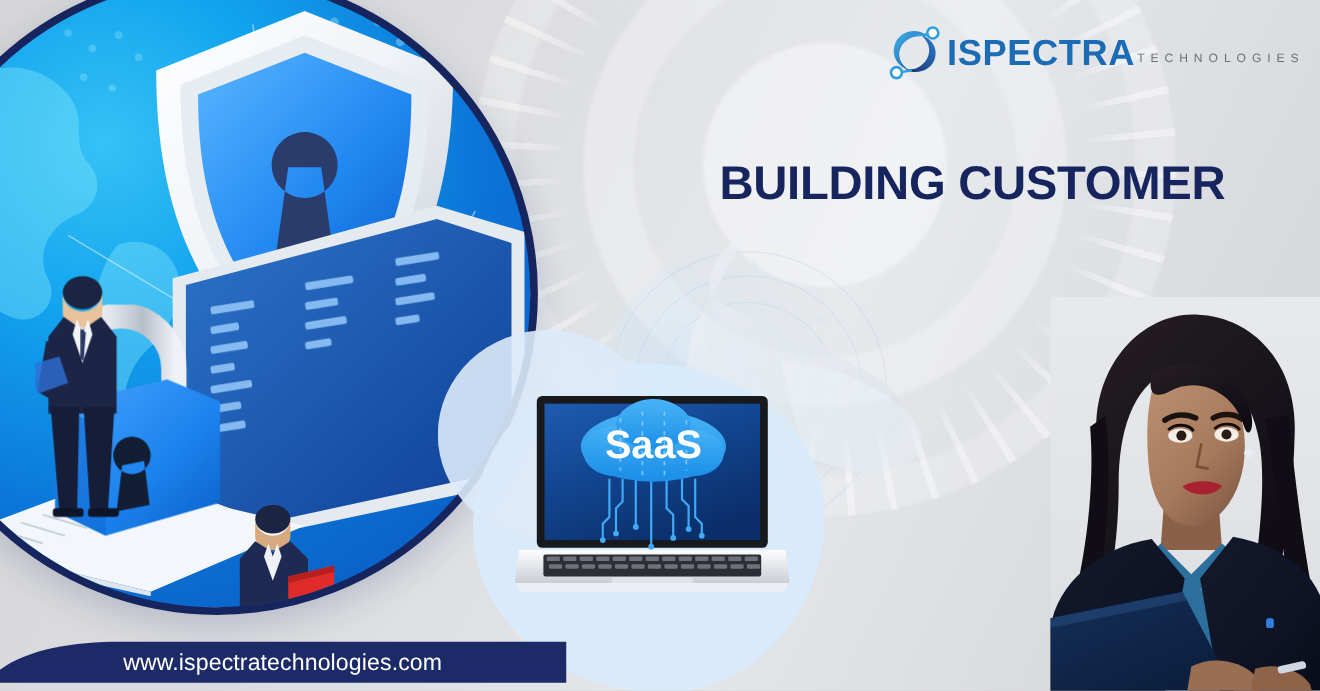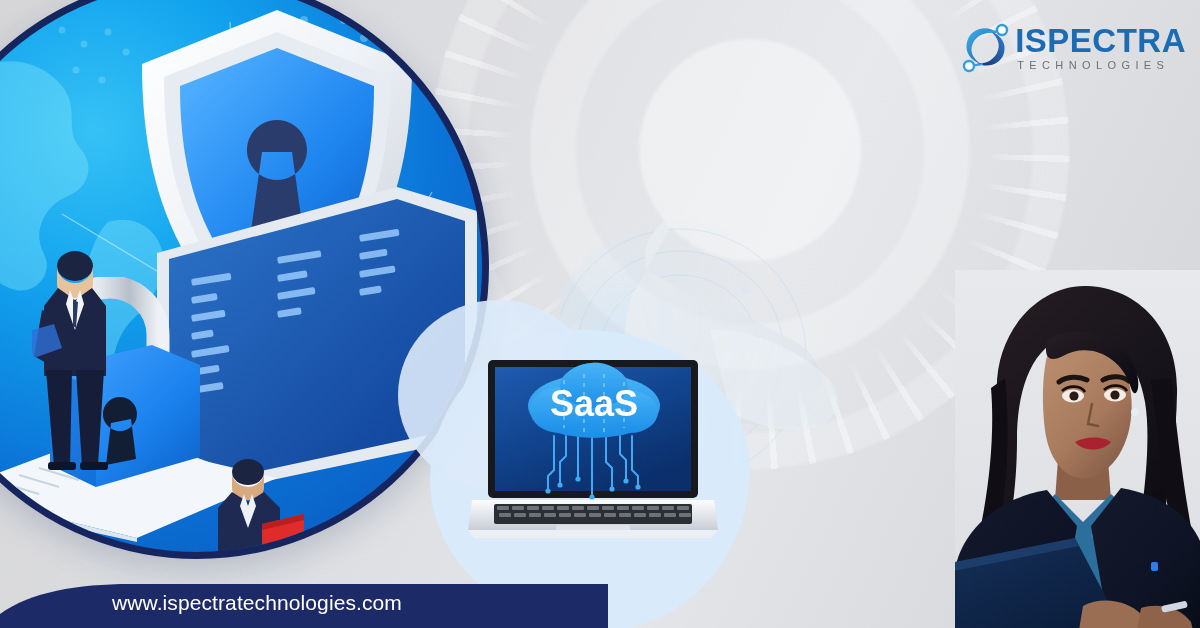--- a/index.html
+++ b/index.html
@@ -83,27 +83,27 @@
     line-height:1.16;
     letter-spacing:-0.3px;
     text-transform:uppercase;
     z-index:8;
   }
   .headline .ln{display:block;white-space:nowrap;}
 
   
   .logo{position:absolute;right:14px;top:14px;height:66px;display:flex;align-items:center;z-index:9;}
   .logo-mark{width:56px;height:56px;flex:0 0 auto;margin-right:2px;}
-  .logo-text{display:flex;flex-direction:column;line-height:1;}
+  .logo-text{display:flex;flex-direction:row;line-height:1;}
   .logo-name{font-size:33px;font-weight:bold;color:#1c6bb5;letter-spacing:.5px;}
-  .logo-sub{font-size:11px;color:#6d7076;letter-spacing:5.4px;margin-top:3px;margin-left:2px;}
+  .logo-sub{font-size:11px;color:#6d7076;letter-spacing:5.4px;margin-top:17px;margin-left:2px;}
 
   
   .urlbar{
-    position:absolute;left:0;bottom:0;width:608px;height:48px;z-index:7;
+    position:absolute;left:0;bottom:0;width:515px;height:48px;z-index:7;
   }
   .urlbar svg{position:absolute;inset:0;}
   .urltext{
     position:absolute;left:112px;top:11px;color:#ffffff;
     font-size:21px;letter-spacing:.1px;white-space:nowrap;
   }
 </style>
 </head>
 <body>
 
@@ -459,20 +459,21 @@
 
     <path d="M-40 300 L 120 268 L 168 360 L -40 360 Z" fill="url(#lapg)"></path>
     <path d="M-40 300 L 120 268 L 124 276 L -36 308 Z" fill="#254a7c" opacity=".6"></path>
 
     <path d="M128 336 C 146 326, 172 330, 186 344 L 190 360 L 124 360 Z" fill="#9a6e53"></path>
     <path d="M186 338 C 204 332, 226 338, 236 352 L 238 360 L 182 360 Z" fill="#8e6349"></path>
     <rect x="206" y="336" width="26" height="7" rx="3" fill="#cfd8e2" transform="rotate(-12 206 336)"></rect>
   </svg>
 
   <div class="headline">
+    <span class="ln">BUILDING CUSTOMER</span>
   </div>
 
   <div class="logo">
     <svg class="logo-mark" viewBox="0 0 56 56">
       <defs>
         <linearGradient id="lgA" x1="0" y1="0" x2="1" y2="1">
           <stop offset="0%" stop-color="#3fb4ec"></stop>
           <stop offset="100%" stop-color="#1b4f9c"></stop>
         </linearGradient>
         <linearGradient id="lgB" x1="0" y1="1" x2="1" y2="0">

